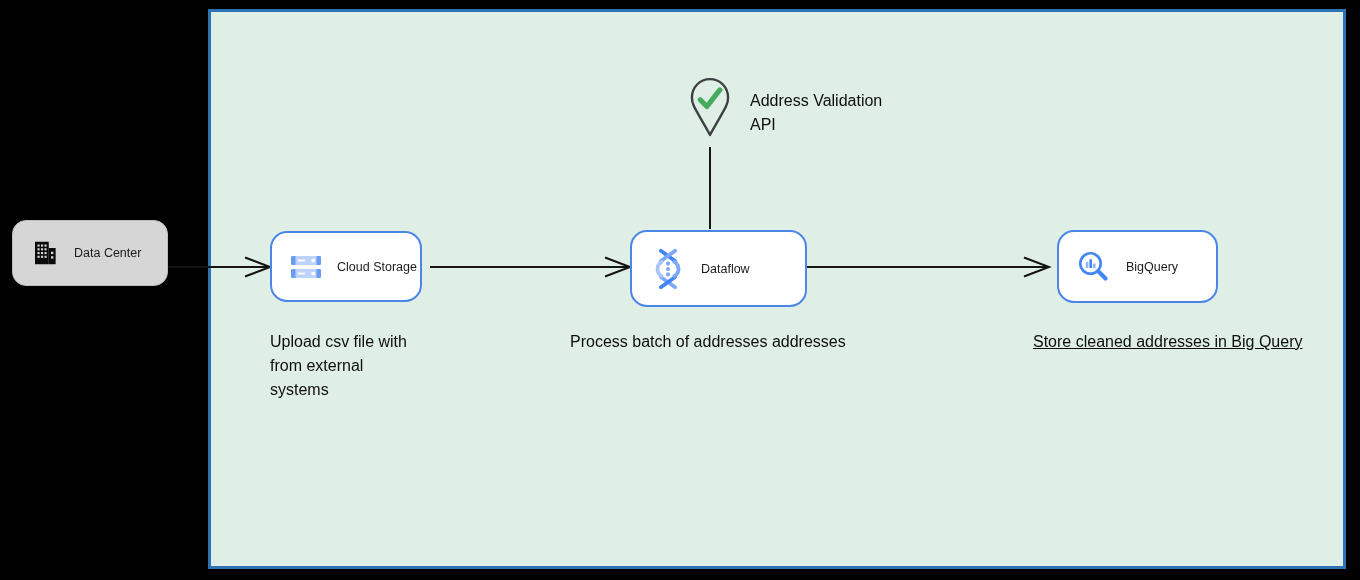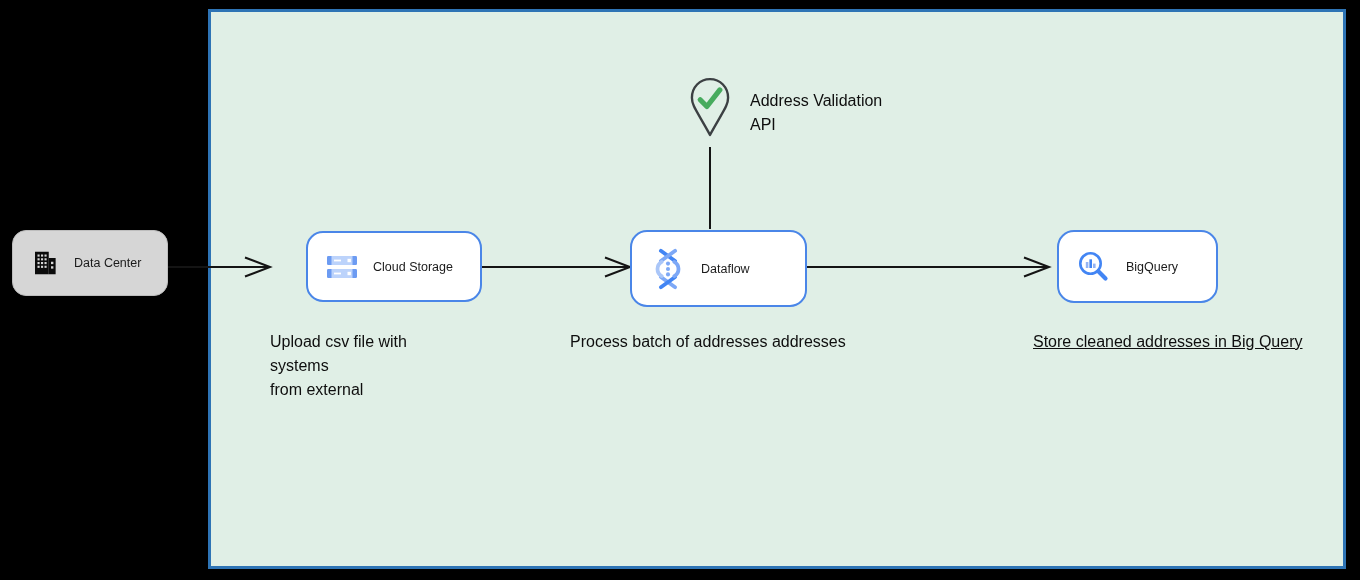--- a/index.html
+++ b/index.html
@@ -48,21 +48,21 @@
 <svg class="pin" viewBox="0 0 44 60">
   <path d="M22 3 C12 3 4.5 11 4.5 21 C4.5 29 9.5 34 22 57 C34.5 34 39.5 29 39.5 21 C39.5 11 32 3 22 3 Z" fill="none" stroke="#3c4043" stroke-width="2.3" stroke-linejoin="round"></path>
   <path d="M12.5 23 L19 29.5 L31.5 13.5" fill="none" stroke="#47ab5e" stroke-width="5" stroke-linecap="round" stroke-linejoin="round"></path>
 </svg>
 
 <div class="annotation" style="left:750px;top:89px;">
   <div>Address Validation</div>
   <div>API</div>
 </div>
 
-<div class="node data-center" style="left:12px;top:230px;width:156px;height:66px;">
+<div class="node data-center" style="left:12px;top:220px;width:156px;height:66px;">
   <svg width="30" height="30" viewBox="0 0 24 24">
     <rect x="4" y="3" width="11" height="18" fill="#0b0b0b"></rect>
     <rect x="15" y="8" width="5.5" height="13" fill="#0b0b0b"></rect>
     <g fill="#d6d6d6">
       <rect x="6" y="5.2" width="1.7" height="1.7"></rect>
         <rect x="8.8" y="5.2" width="1.7" height="1.7"></rect>
         <rect x="11.6" y="5.2" width="1.7" height="1.7"></rect>
       <rect x="6" y="8.2" width="1.7" height="1.7"></rect>
         <rect x="8.8" y="8.2" width="1.7" height="1.7"></rect>
         <rect x="11.6" y="8.2" width="1.7" height="1.7"></rect>
@@ -72,21 +72,21 @@
       <rect x="6" y="14.2" width="1.7" height="1.7"></rect>
         <rect x="8.8" y="14.2" width="1.7" height="1.7"></rect>
         <rect x="11.6" y="14.2" width="1.7" height="1.7"></rect>
       <rect x="16.8" y="11" width="1.9" height="1.9"></rect>
         <rect x="16.8" y="14.6" width="1.9" height="1.9"></rect>
     </g>
   </svg>
   <span class="label">Data Center</span>
 </div>
 
-<div class="node" style="left:270px;top:231px;width:176px;height:71px;margin-left:36px;">
+<div class="node" style="left:270px;top:231px;width:152px;height:71px;">
   <svg width="34" height="30" viewBox="0 0 34 30">
     <g>
       <rect x="2" y="4" width="30" height="9" rx="1.2" fill="#6c9bf2"></rect>
       <rect x="6.5" y="4" width="21" height="9" fill="#bcd3fb"></rect>
       <rect x="9" y="7.6" width="7" height="1.8" fill="#ffffff"></rect>
       <rect x="22.5" y="6.8" width="3.4" height="3.4" fill="#ffffff"></rect>
       <rect x="2" y="17" width="30" height="9" rx="1.2" fill="#6c9bf2"></rect>
       <rect x="6.5" y="17" width="21" height="9" fill="#bcd3fb"></rect>
       <rect x="9" y="20.6" width="7" height="1.8" fill="#ffffff"></rect>
       <rect x="22.5" y="19.8" width="3.4" height="3.4" fill="#ffffff"></rect>
@@ -120,19 +120,19 @@
     <path d="M22.3 22.3 L29.5 29.5" stroke="#4285f4" stroke-width="4.2" stroke-linecap="round"></path>
     <rect x="9.8" y="13" width="2.6" height="6" fill="#93b4f4"></rect>
     <rect x="13.4" y="10.3" width="2.6" height="8.7" fill="#4285f4"></rect>
     <rect x="17" y="14.6" width="2.6" height="4.4" fill="#93b4f4"></rect>
   </svg>
   <span class="label">BigQuery</span>
 </div>
 
 <div class="annotation" style="left:270px;top:330px;">
   <div>Upload csv file with</div>
+  <div>from external</div>
   <div>systems</div>
-  <div>from external</div>
 </div>
 
 <div class="annotation" style="left:570px;top:330px;">Process batch of addresses addresses</div>
 
 <div class="annotation" style="left:1033px;top:330px;text-decoration:underline;">Store cleaned addresses in Big Query</div>
 
 </body></html>

